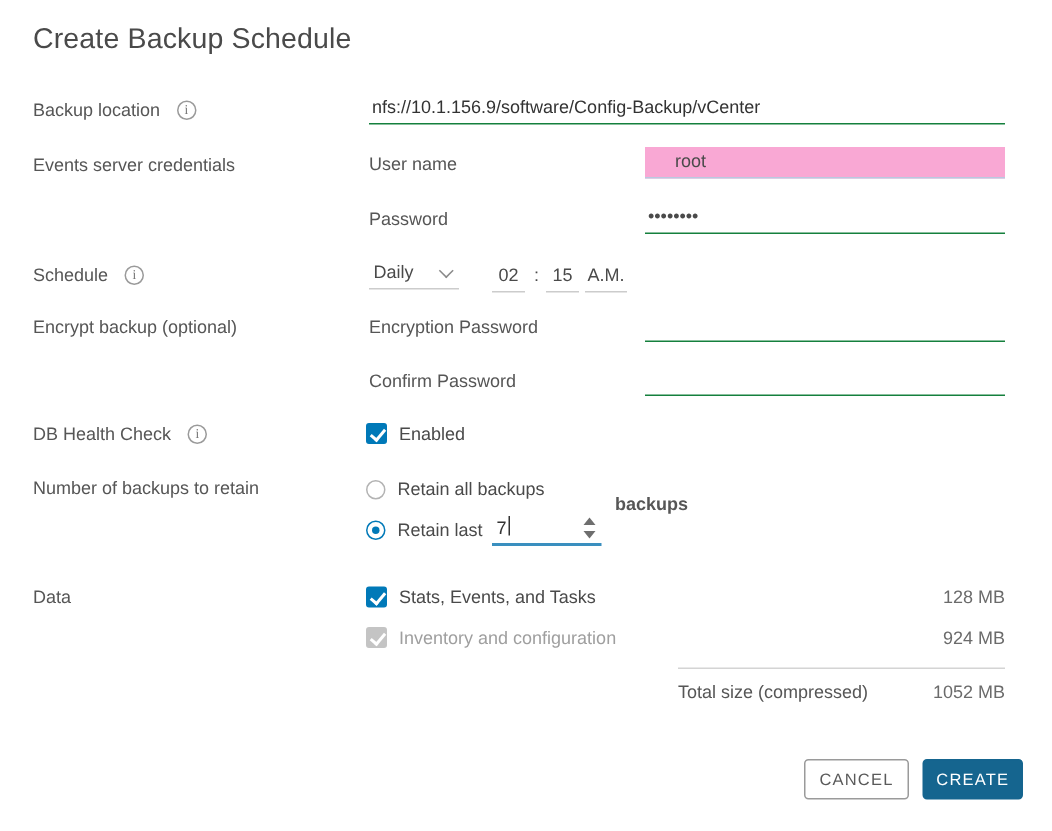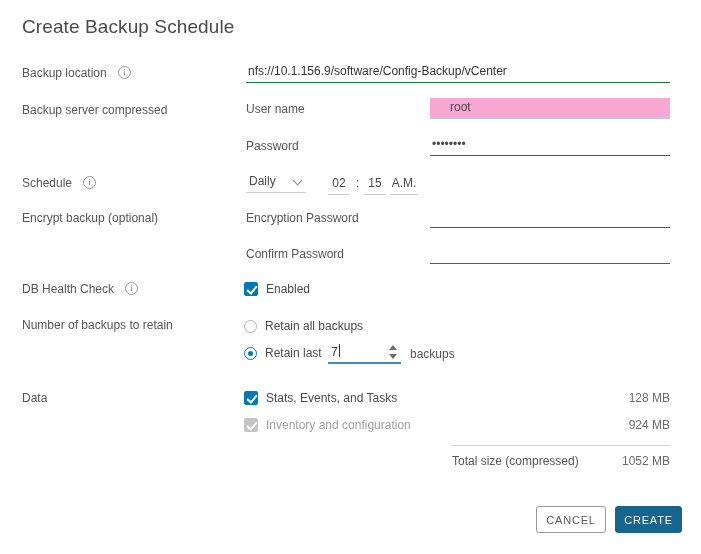--- a/index.html
+++ b/index.html
@@ -29,20 +29,21 @@
   }
 
   
   .row-label {
     position: absolute;
     left: 22px;
     font-size: 12px;
     color: #565656;
     white-space: nowrap;
     display: flex;
+    align-items: center;
     gap: 11px;
   }
   .sub-label {
     position: absolute;
     font-size: 12px;
     color: #565656;
     white-space: nowrap;
   }
 
   
@@ -282,21 +283,21 @@
 
   <div class="title">Create Backup Schedule</div>
 
   <div class="row-label" style="top:66px;">
     <span>Backup location</span>
     <span class="info-icon"></span>
   </div>
   <input class="uline-input filled" type="text" style="left: 246px; top: 62px; width: 424px;" value="nfs://10.1.156.9/software/Config-Backup/vCenter">
 
   <div class="row-label" style="top:103px;">
-    <span>Backup server compressed</span>
+    <span>Events server credentials</span>
   </div>
 
   <div class="sub-label" style="left:246px; top:102px;">User name</div>
   <input class="uline-input autofill" type="text" style="left: 430px; top: 98px; width: 240px;" value="root">
 
   <div class="sub-label" style="left:246px; top:139px;">Password</div>
   <input class="uline-input" type="text" style="left: 430px; top: 135px; width: 240px;" value="••••••••">
 
   <div class="row-label" style="top:176px;">
     <span>Schedule</span>
@@ -342,21 +343,21 @@
   </div>
 
   <div class="radio-row" style="left:244px; top:346px;">
     <span class="radio checked"></span>
     <span class="radio-label">Retain last</span>
   </div>
   <div class="stepper" style="left:328px; top:343px; width:73px;">
     <span class="num">7</span>
     <span class="spin"></span>
   </div>
-  <div class="sub-label" style="left:410px; top:347px;">backups</div>
+  <div class="sub-label" style="left:410px; top:329px;font-weight:bold;">backups</div>
 
   <div class="row-label" style="top:391px;">
     <span>Data</span>
   </div>
 
   <div class="cb-row" style="left:244px; top:391px;">
     <span class="cbox"></span>
     <span class="cb-label">Stats, Events, and Tasks</span>
   </div>
   <div class="size-val" style="left:580px; top:391px; width:90px;">128 MB</div>

